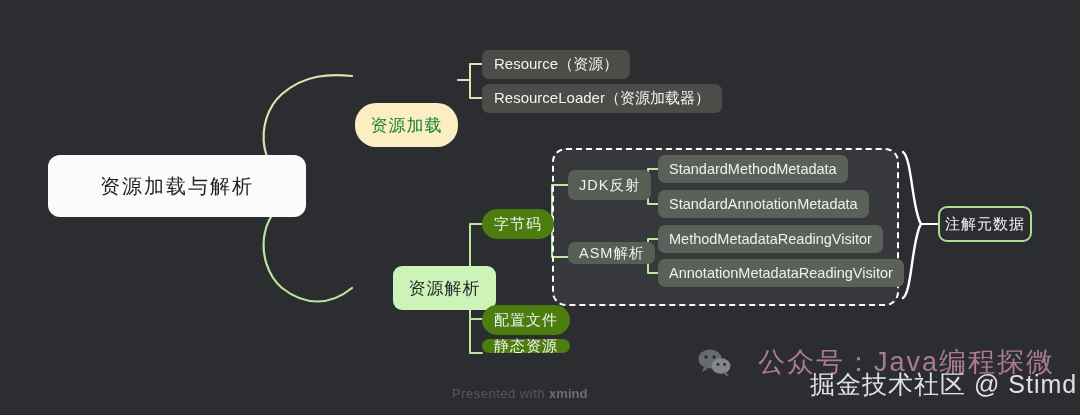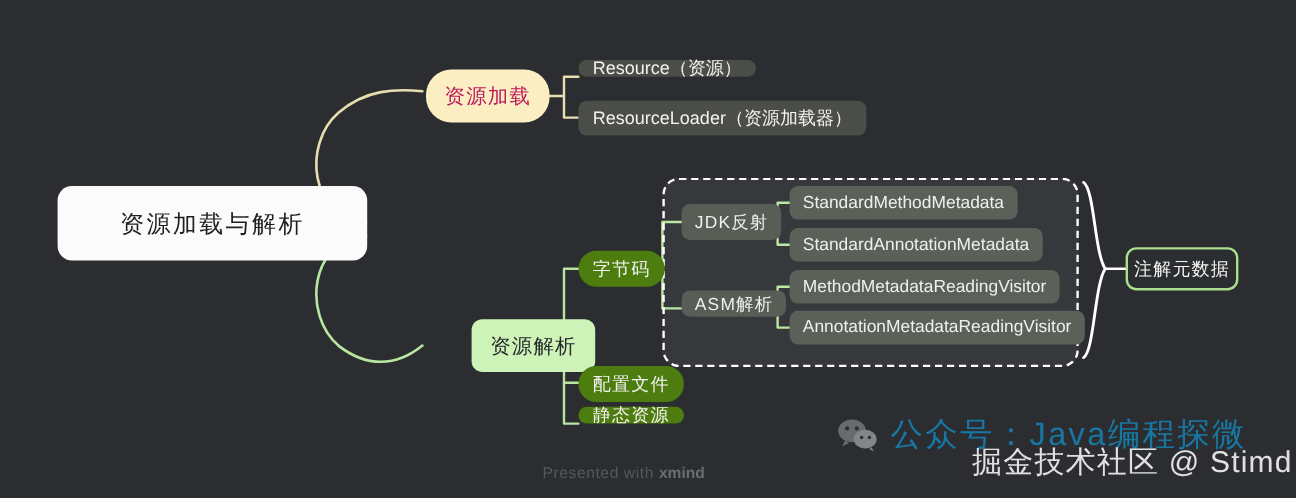--- a/index.html
+++ b/index.html
@@ -33,24 +33,25 @@
   .root {
     background: #fbfbfb;
     color: #1e1f22;
     border-radius: 12px;
     font-size: 20px;
     letter-spacing: 2px;
     padding: 0 18px;
   }
   .branch-yellow {
     background: #fbeec2;
-    color: #be185d;
+    color: #15803d;
     border-radius: 21px;
     font-size: 17px;
     letter-spacing: 1px;
+    margin-top: 45px;
   }
   .branch-green {
     background: #cdf3b8;
     color: #26282b;
     border-radius: 9px;
     font-size: 17px;
     letter-spacing: 1px;
   }
   .leaf {
     background: #4a4d48;
@@ -108,22 +109,22 @@
     letter-spacing: 0.5px;
   }
   .xmind-footer b {
     color: #6a6e72;
     letter-spacing: 0;
   }
   .wm-wechat {
     position: absolute;
     display: flex;
     align-items: center;
-    gap: 10px;
-    color: #0ea5e9;
+    gap: 26px;
+    color: #f9a8d4;
     opacity: 0.62;
     font-size: 27px;
     letter-spacing: 2px;
   }
   .wm-juejin {
     position: absolute;
     color: #f0f0f0;
     opacity: 0.92;
     font-size: 25px;
     letter-spacing: 1px;
@@ -159,21 +160,21 @@
     <path d="M903 152 C 912 158 912 210 921 224 C 912 238 912 292 903 298" fill="none" stroke="#ffffff" stroke-width="2.4" stroke-linecap="round"></path>
     <path d="M921 224 L 938 224" fill="none" stroke="#ffffff" stroke-width="2.2" stroke-linecap="round"></path>
   </svg>
 
   <div class="boundary" style="left:552px; top:148px; width:343px; height:154px;"></div>
 
   <div class="node root" style="left:48px; top:155px; width:258px; height:62px;">资源加载与解析</div>
 
   <div class="node branch-yellow" style="left:355px; top:58px; width:103px; height:44px;">资源加载</div>
 
-  <div class="node leaf" style="left:482px; top:50px; height:14px;">Resource（资源）</div>
+  <div class="node leaf" style="left:482px; top:50px; height:29px;">Resource（资源）</div>
 
   <div class="node leaf" style="left:482px; top:84px; height:29px;">ResourceLoader（资源加载器）</div>
 
   <div class="node branch-green" style="left:355px; top:266px; width:103px; height:44px;margin-left:38px;">资源解析</div>
 
   <div class="node leaf-cn" style="left:482px; top:209px; height:30px;">字节码</div>
 
   <div class="node leaf-cn" style="left:482px; top:305px; height:30px;">配置文件</div>
 
   <div class="node leaf-cn" style="left:482px; top:339px; height:14px;">静态资源</div>

